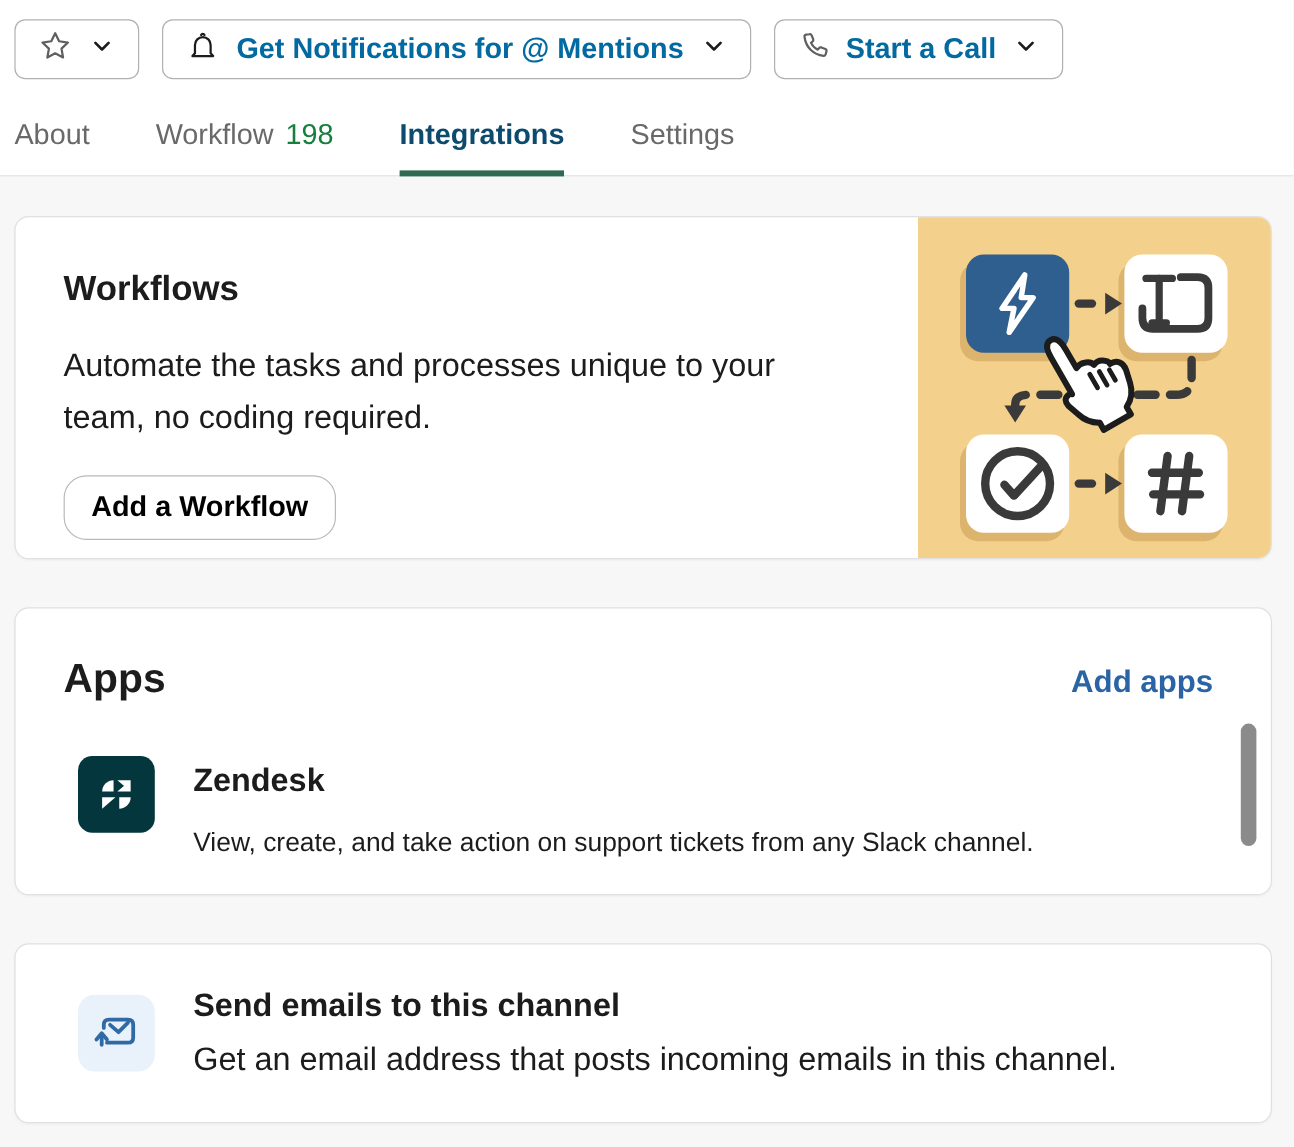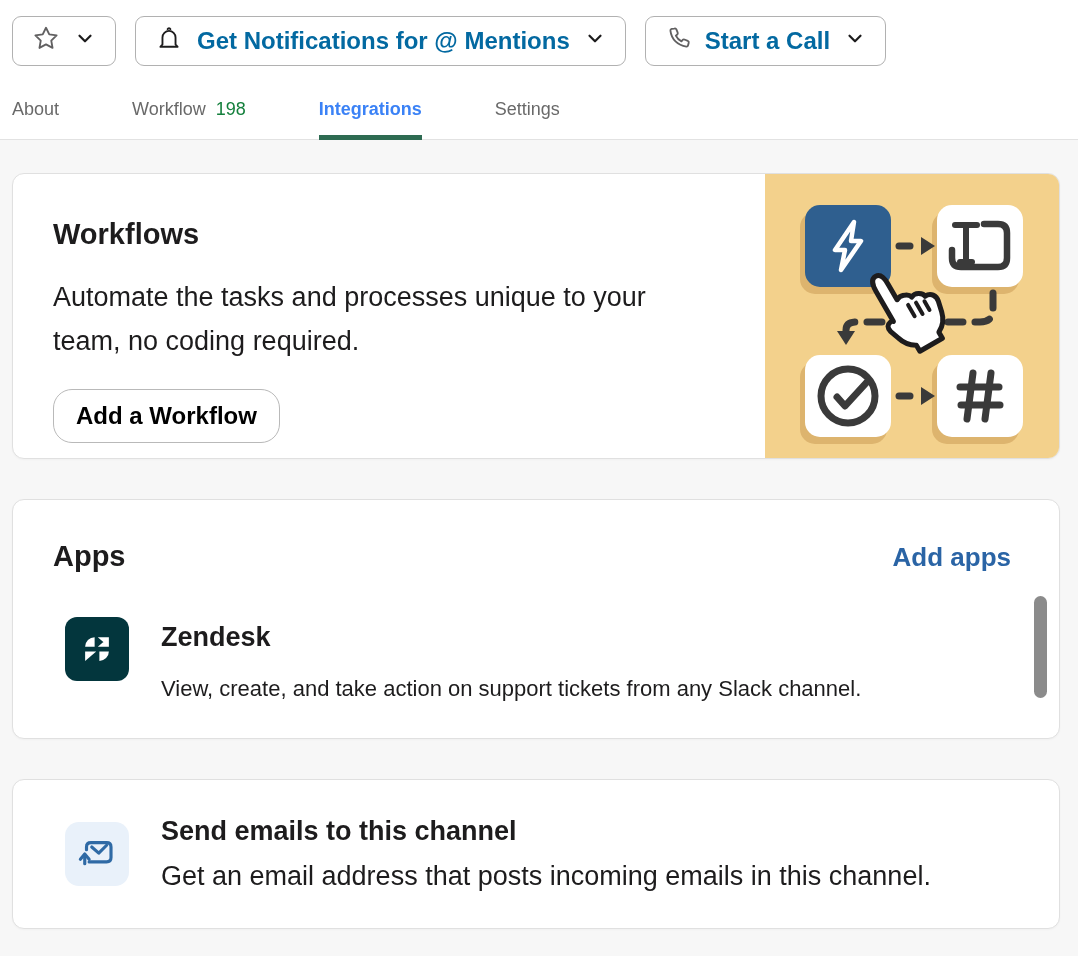--- a/index.html
+++ b/index.html
@@ -12,27 +12,27 @@
   }
   .header { background:#ffffff; padding:16px 12px 0 12px; border-bottom:1px solid #e2e2e2; }
   .toolbar { display:flex; gap:19px; }
   .tbtn {
     display:inline-flex; align-items:center; gap:14px;
     height:50px; padding:0 19px;
     background:#fff; border:1px solid #b1b1b1; border-radius:9px;
     font-size:24px; font-weight:bold; color:#0369a1; cursor:pointer;
   }
   .tbtn svg { flex:none; }
-  .tabs { display:flex; gap:73px; margin-top:21px; font-size:18px;text-align:center; }
+  .tabs { display:flex; gap:55px; margin-top:21px; font-size:24px;text-align:center; }
   .tab {
     padding:12px 0 15px 0; color:#696969; cursor:pointer;
     border-bottom:5px solid transparent; margin-bottom:-1px;
     display:flex; gap:10px;
   }
-  .tab.active { color:#3b82f6; font-weight:bold; border-bottom-color:#2e6b52; }
+  .tab.active { color:#0c4a6e; font-weight:bold; border-bottom-color:#2e6b52; }
   .tab .count { color:#15803d; }
   .main { padding:33px 12px 0 12px; }
   .card {
     background:#fff; border:1px solid #e0e0e0; border-radius:12px;
     width:1048px; box-shadow:0 1px 2px rgba(0,0,0,0.03);
     position:relative;
   }
   
   .wf { height:286px; margin-bottom:40px; overflow:hidden; }
   .wf-text { padding:44px 0 0 40px; width:730px; }
@@ -43,21 +43,21 @@
     border:1px solid #b9b9b9; border-radius:19px;
     font-size:24px; font-weight:bold; padding:12px 22px; cursor:pointer;
   }
   .wf-illo {
     position:absolute; top:-1px; right:-1px; width:295px; height:288px;
     background:#f3d18c; border-radius:0 12px 12px 0;
   }
   
   .apps { height:240px; margin-bottom:40px; overflow:hidden; padding:40px 48px 0 40px; }
   .apps-head { display:flex; justify-content:space-between; align-items:baseline; }
-  .apps-title { font-size:29px; font-weight:bold; }
+  .apps-title { font-size:34px; font-weight:bold; }
   .apps-add { font-size:26px; font-weight:bold; color:#2a64a5; text-decoration:none; cursor:pointer; }
   .app-row { display:flex; gap:32px; margin-top:44px; padding-left:12px; }
   .app-icon {
     width:64px; height:64px; border-radius:12px; background:#03363d;
     flex:none; display:flex; align-items:center; justify-content:center;
   }
   .app-name { font-size:27px; font-weight:bold; line-height:40px; }
   .app-desc { font-size:22px; line-height:60px; margin-top:2px; width:830px; }
   .apps-scrollbar {
     position:absolute; right:12px; top:96px; width:13px; height:102px;

